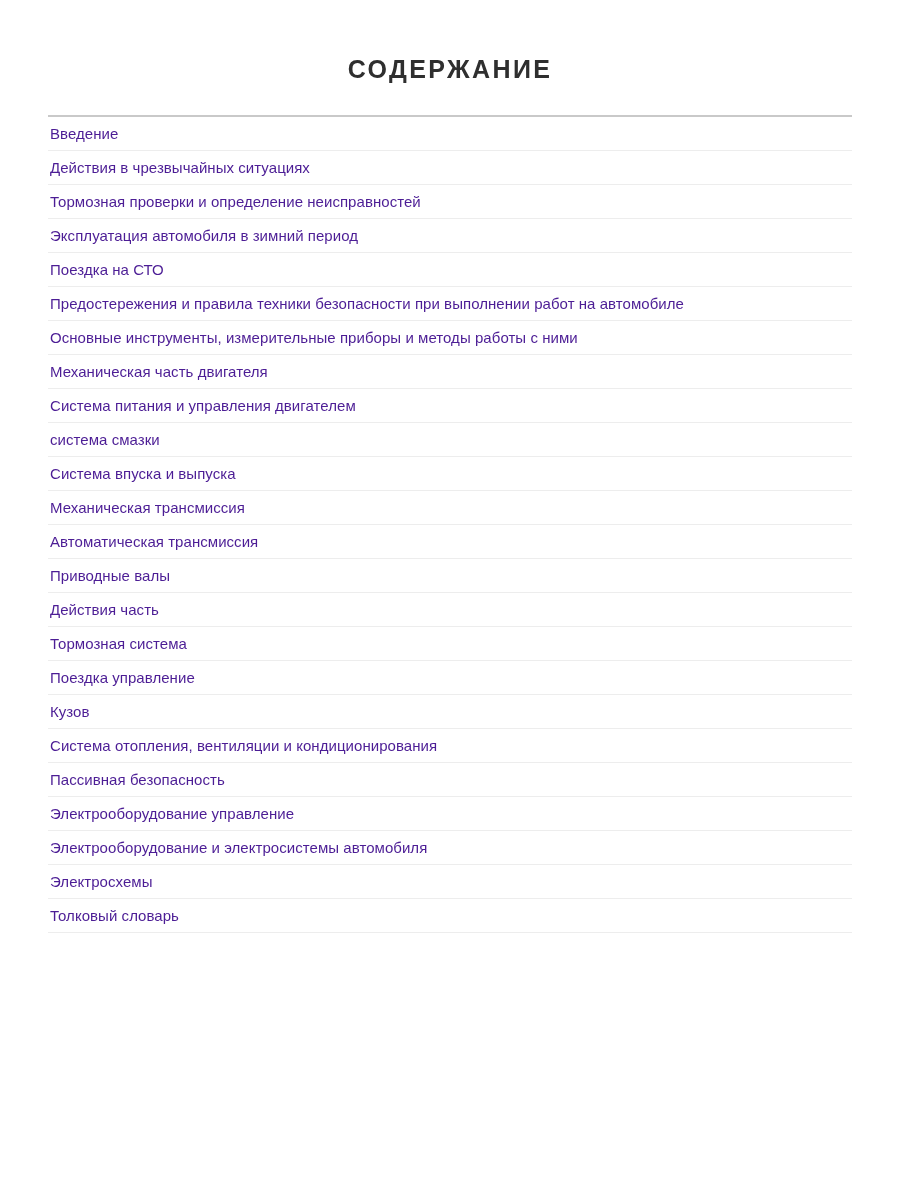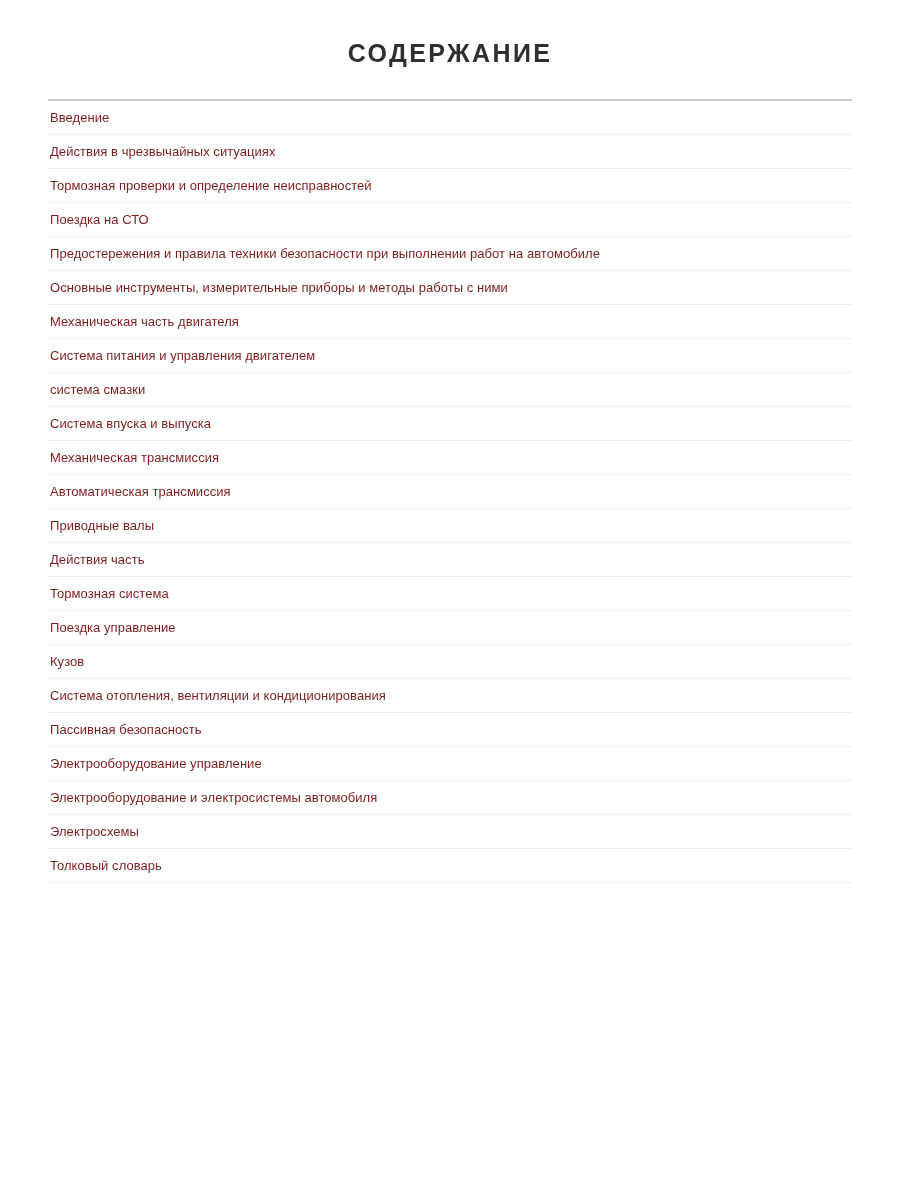--- a/index.html
+++ b/index.html
@@ -18,21 +18,21 @@
   }
   .page {
     position: relative;
     width: 900px;
     height: 1200px;
     box-sizing: border-box;
     padding: 0 48px;
     background: #ffffff;
   }
   .toc-title {
-    margin: 0;
+    margin: 16px;
     padding-top: 36px;
     padding-bottom: 0;
     font-size: 25px;
     font-weight: bold;
     letter-spacing: 2.4px;
     text-align: center;
     color: #2f2f2f;
     text-transform: uppercase;
     line-height: 34px;
   }
@@ -51,23 +51,23 @@
   .toc-item {
     box-sizing: border-box;
     height: 34px;
     display: flex;
     align-items: center;
     border-bottom: 1px solid #ededed;
     padding: 0 2px;
     background: transparent;
   }
   .toc-item-label {
-    font-size: 13px;
+    font-size: 15px;
     line-height: 20px;
-    color: #7f1d1d;
+    color: #4c1d95;
     white-space: nowrap;
     letter-spacing: 0.05px;
   }
 </style>
 </head>
 <body>
 
 <div class="page">
 
   <h1 class="toc-title">СОДЕРЖАНИЕ</h1>
@@ -76,20 +76,23 @@
 
   <ul class="toc-list">
       <li class="toc-item">
         <span class="toc-item-label">Введение</span>
       </li>
       <li class="toc-item">
         <span class="toc-item-label">Действия в чрезвычайных ситуациях</span>
       </li>
       <li class="toc-item">
         <span class="toc-item-label">Тормозная проверки и определение неисправностей</span>
+      </li>
+      <li class="toc-item">
+        <span class="toc-item-label">Эксплуатация автомобиля в зимний период</span>
       </li>
       <li class="toc-item">
         <span class="toc-item-label">Поездка на СТО</span>
       </li>
       <li class="toc-item">
         <span class="toc-item-label">Предостережения и правила техники безопасности при выполнении работ на автомобиле</span>
       </li>
       <li class="toc-item">
         <span class="toc-item-label">Основные инструменты, измерительные приборы и методы работы с ними</span>
       </li>

